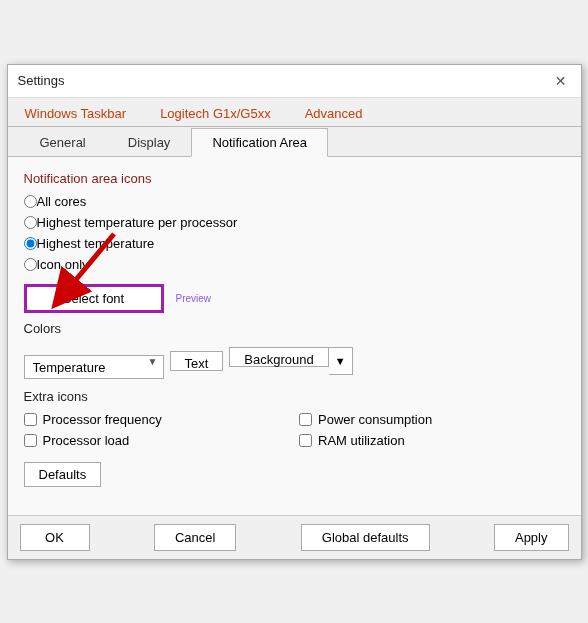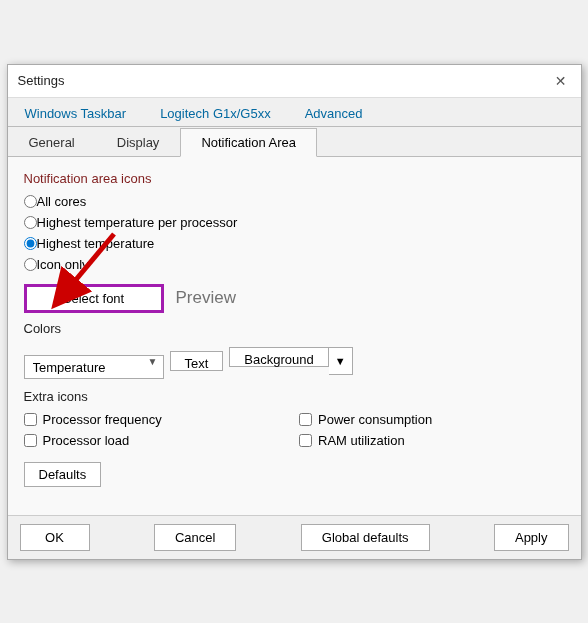--- a/index.html
+++ b/index.html
@@ -46,33 +46,34 @@
     }
 
     .tab-row {
       display: flex;
       background: #f0f0f0;
       border-bottom: 1px solid #bbb;
     }
     .tab {
       padding: 6px 16px;
       cursor: pointer;
-      color: #0369a1;
+      color: #c2410c;
       border: 1px solid transparent;
       border-bottom: none;
       background: transparent;
       font-size: 13px;
       position: relative;
       top: 1px;
     }
 
     .tab-row-2 {
       display: flex;
       background: #f0f0f0;
       border-bottom: 1px solid #bbb;
+      padding-left: 11px;
     }
     .tab2 {
       padding: 6px 20px;
       cursor: pointer;
       color: #333;
       border: 1px solid transparent;
       border-bottom: none;
       background: transparent;
       font-size: 13px;
       position: relative;
@@ -120,22 +121,22 @@
     }
     .font-btn {
       padding: 4px 12px;
       border: 3px solid #a21caf;
       background: #fff;
       cursor: pointer;
       font-size: 13px;
       min-width: 140px;
     }
     .preview-text {
-      color: #737373;
-      font-size: 17px;
+      color: #8b5cf6;
+      font-size: 10px;
       padding-left: 4px;
     }
     .colors-label {
       font-size: 13px;
       color: #222;
       margin-bottom: 8px;
       font-weight: normal;
     }
     .colors-row {
       display: flex;

